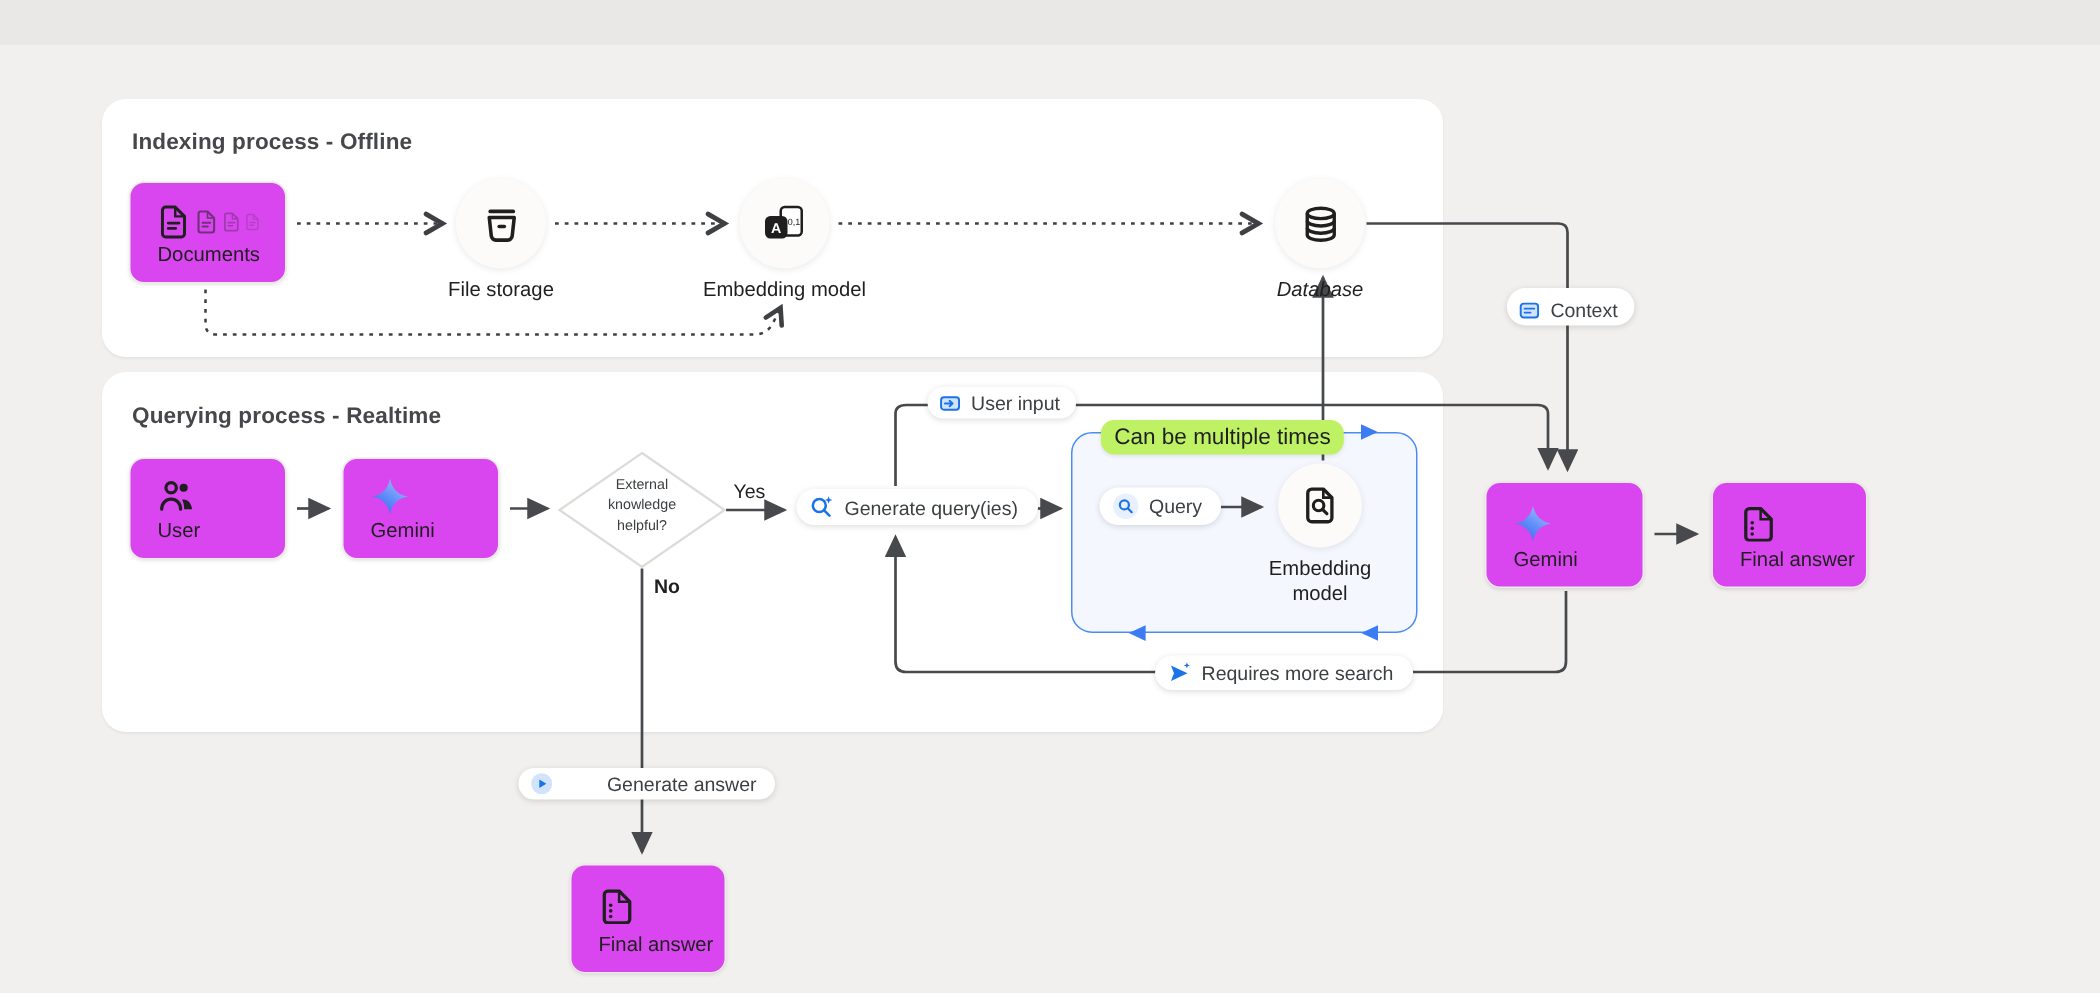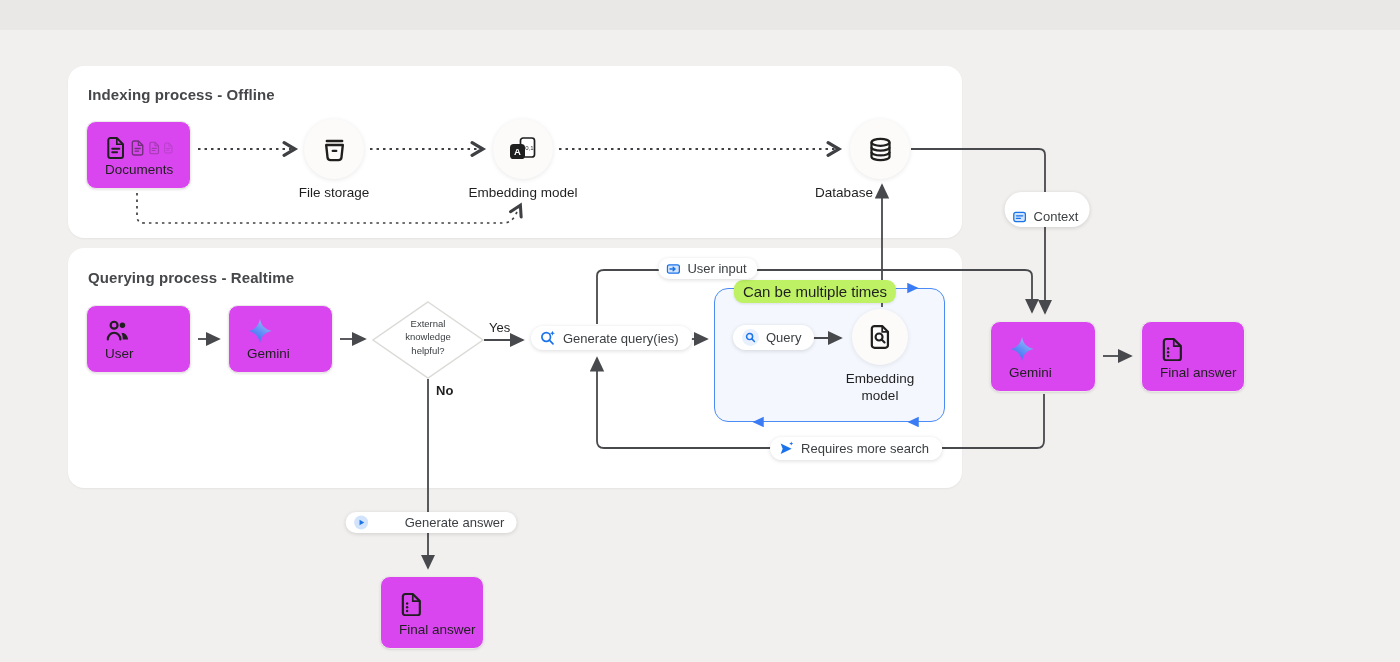--- a/index.html
+++ b/index.html
@@ -212,21 +212,21 @@
   <div class="circle-label" style="left:523px; top:155px;">Embedding model</div>
 
   <div class="circle-node" style="left:850px; top:89px; width:60px; height:60px;">
     <svg width="27" height="27" viewBox="0 0 24 24">
       <ellipse cx="12" cy="5.6" rx="8" ry="3.1" fill="none" stroke="#1f1f1f" stroke-width="2"></ellipse>
       <path d="M4,5.6 V18.4 C4,20.1 7.6,21.5 12,21.5 C16.4,21.5 20,20.1 20,18.4 V5.6" fill="none" stroke="#1f1f1f" stroke-width="2"></path>
       <path d="M4,9.9 C4,11.6 7.6,13 12,13 C16.4,13 20,11.6 20,9.9" fill="none" stroke="#1f1f1f" stroke-width="2"></path>
       <path d="M4,14.2 C4,15.9 7.6,17.3 12,17.3 C16.4,17.3 20,15.9 20,14.2" fill="none" stroke="#1f1f1f" stroke-width="2"></path>
     </svg>
   </div>
-  <div class="circle-label" style="left:844px; top:155px;">Database</div>
+  <div class="circle-label" style="left:880px; top:155px;font-style:italic;">Database</div>
 
   <div class="node-card" style="left:86px; top:275px; width:105px; height:68px;">
     <svg width="26" height="25" viewBox="0 0 24 23">
       <circle cx="8.4" cy="6.6" r="3.2" fill="none" stroke="#1f1f1f" stroke-width="2"></circle>
       <path d="M2.6,19.8 C2.6,16.1 5.2,13.6 8.4,13.6 C11.6,13.6 14.2,16.1 14.2,19.8" fill="none" stroke="#1f1f1f" stroke-width="2" stroke-linecap="round"></path>
       <path d="M14.9,3.9 A3.1,3.1 0 0 1 14.9,9.4 A4.6,4.6 0 0 0 14.9,3.9 Z" fill="#1f1f1f"></path>
       <circle cx="16.1" cy="6.6" r="2.5" fill="#1f1f1f"></circle>
       <path d="M15.2,13.9 C18.1,13.3 20.8,15.6 21.3,19.8 L16.4,19.8 C16.4,17.5 16,15.4 15.2,13.9 Z" fill="#1f1f1f"></path>
     </svg>
     <div class="node-label">User</div>
@@ -267,29 +267,29 @@
   <div class="circle-node" style="left:852px; top:279px; width:56px; height:56px;">
     <svg width="28" height="28" viewBox="0 0 24 24">
       <path d="M7.3,2.6 H13.9 L18.8,7.5 V19 A2.3,2.3 0 0 1 16.5,21.3 H7.3 A2.3,2.3 0 0 1 5,19 V4.9 A2.3,2.3 0 0 1 7.3,2.6 Z" fill="none" stroke="#1f1f1f" stroke-width="1.9" stroke-linejoin="round"></path>
       <path d="M13.9,3 V7.5 H18.5" fill="none" stroke="#1f1f1f" stroke-width="1.5"></path>
       <circle cx="11.2" cy="12" r="3" fill="none" stroke="#1f1f1f" stroke-width="1.8"></circle>
       <path d="M13.4,14.2 L15.9,16.7" stroke="#1f1f1f" stroke-width="1.8" stroke-linecap="round"></path>
     </svg>
   </div>
   <div class="blue-embed-label">Embedding model</div>
 
-  <div class="pill centered" style="left:708px; top:228px; padding:3px 11px 3px 8px; font-size:13px;">
+  <div class="pill centered" style="left:668px; top:228px; padding:3px 11px 3px 8px; font-size:13px;">
     <svg width="14" height="14" viewBox="0 0 14 14">
       <rect x="1" y="2.8" width="12" height="8.4" rx="2" fill="#d2e3fc" stroke="#1a73e8" stroke-width="1.3"></rect>
       <path d="M3.6,7 H8.4 M6.7,5.2 L8.7,7 L6.7,8.8" fill="none" stroke="#1a73e8" stroke-width="1.3" stroke-linecap="round" stroke-linejoin="round"></path>
     </svg>
     <span>User input</span>
   </div>
 
-  <div class="pill centered" style="left:1047px; top:162px; padding:17px 11px 3px 8px;text-align:center;">
+  <div class="pill centered" style="left:1047px; top:162px; padding:7px 11px 3px 8px;text-align:center;">
     <svg width="14" height="14" viewBox="0 0 14 14">
       <rect x="1.2" y="2.4" width="11.6" height="9.2" rx="2" fill="#d2e3fc" stroke="#1a73e8" stroke-width="1.3"></rect>
       <path d="M3.8,5.8 H10.2 M3.8,8.4 H7.8" stroke="#1a73e8" stroke-width="1.2" stroke-linecap="round"></path>
     </svg>
     <span>Context</span>
   </div>
 
   <div class="pill centered" style="left:856px; top:407px;">
     <svg width="15" height="15" viewBox="0 0 15 15">
       <path d="M1.6,13 L12.6,7.8 L1.6,2.6 L3.6,7.8 Z" fill="#1a73e8"></path>

